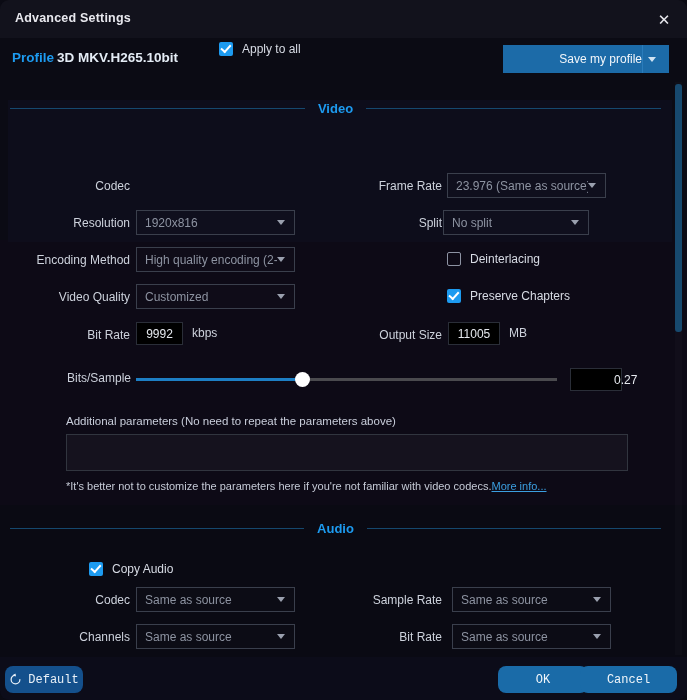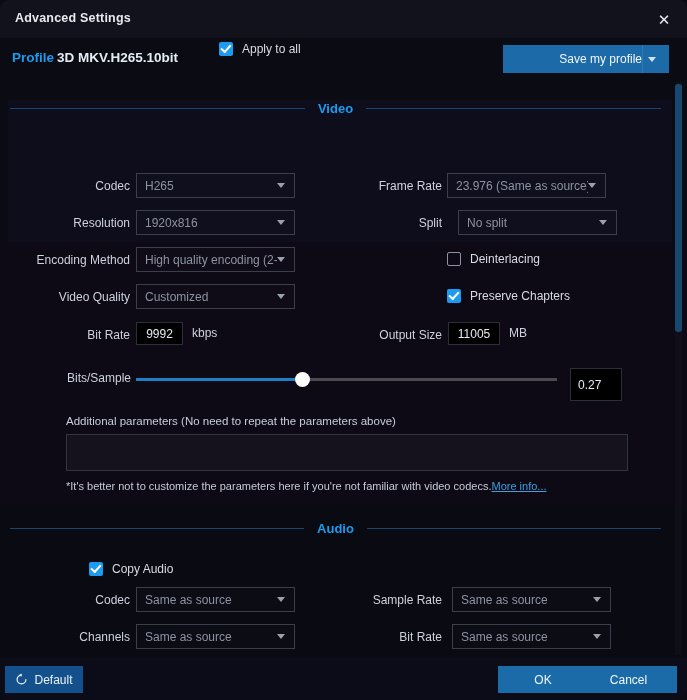--- a/index.html
+++ b/index.html
@@ -122,23 +122,23 @@
   
   .slider-label { position: absolute; left: 67px; top: 371px; font-size: 12px; color: #cdd2dc; }
   .track-bg { position: absolute; left: 136px; top: 378px; width: 421px; height: 3px; background: #4a4a4e; }
   .track-fill { position: absolute; left: 136px; top: 378px; width: 167px; height: 3px; background: #1d7fc4; }
   .knob {
     position: absolute; left: 295px; top: 372px;
     width: 15px; height: 15px; border-radius: 50%;
     background: #fff; cursor: pointer;
   }
   .bp-box {
-    position: absolute; left: 570px; top: 368px; width: 52px; height: 33px;
+    position: absolute; left: 570px; top: 368px; width: 52px; height: 23px;
     background: #000; border: 1px solid #2a2e38;
-    display: flex; align-items: center; cursor: text;
+    display: flex; align-items: center; cursor: text; padding-left: 36px;
   }
   .bp-box span { font-size: 12px; color: #e6e9ef; padding-left: 7px; }
 
   
   .ap-label { position: absolute; left: 66px; top: 415px; font-size: 11.5px; color: #c9cedb; }
   .ap-input {
     position: absolute; left: 66px; top: 434px; width: 562px; height: 37px;
     background: rgba(255,255,255,0.035); border: 1px solid #31353f; cursor: text;
   }
   .ap-note { position: absolute; left: 66px; top: 480px; font-size: 11px; color: #c5cad6; }
@@ -149,21 +149,21 @@
   .sb-thumb { position: absolute; right: 5px; top: 84px; width: 7px; height: 248px; background: #17496e; border-radius: 3px; cursor: pointer; }
 
   
   .actionbar {
     position: absolute; left: 0; bottom: 0; width: 687px; height: 43px;
     background: #0c0c19;
     border-bottom-left-radius: 9px; border-bottom-right-radius: 9px;
   }
   .btn {
     position: absolute; display: flex; align-items: center; justify-content: center;
-    font-size: 12px; cursor: pointer; border-radius: 0;
+    font-size: 12px; cursor: pointer; border-radius: 8px; font-family: Liberation Mono, monospace;
   }
   .btn-default {
     left: 5px; top: 9px; width: 78px; height: 27px;
     background: #14508c; color: #eaf1f8;
   }
   .btn-default .reset-ico { margin-right: 6px; display: flex; }
   .btn-ok { left: 482px; top: 9px; width: 90px; height: 27px; background: #1a6ba8; color: #f1f6fa; margin-left: 16px; }
   .btn-cancel { left: 580px; top: 9px; width: 97px; height: 27px; background: #1a6ba8; color: #f1f6fa; }
 </style>
 </head>
@@ -198,24 +198,20 @@
     </div>
   </div>
 
   <div class="section" style="top:100px;">
     <div class="sec-line"></div>
     <div class="sec-title">Video</div>
     <div class="sec-line"></div>
   </div>
 
   <div class="fld-label" style="left:10px; top:173px; width:120px;">Codec</div>
-  <div class="dd" style="left:136px; top:173px; width:159px;">
-    <div class="dd-val">H265</div>
-    <span class="caret"></span>
-  </div>
 
   <div class="fld-label" style="left:10px; top:210px; width:120px;">Resolution</div>
   <div class="dd" style="left:136px; top:210px; width:159px;">
     <div class="dd-val">1920x816</div>
     <span class="caret"></span>
   </div>
 
   <div class="fld-label" style="left:10px; top:247px; width:120px;">Encoding Method</div>
   <div class="dd" style="left:136px; top:247px; width:159px;">
     <div class="dd-val">High quality encoding (2-p</div>
@@ -234,21 +230,21 @@
   </div>
   <div class="unit" style="left:192px; top:322px;">kbps</div>
 
   <div class="fld-label" style="left:330px; top:173px; width:112px;">Frame Rate</div>
   <div class="dd" style="left:447px; top:173px; width:159px;">
     <div class="dd-val">23.976 (Same as source)</div>
     <span class="caret"></span>
   </div>
 
   <div class="fld-label" style="left:330px; top:210px; width:112px;">Split</div>
-  <div class="dd" style="left:458px; top:210px; width:159px;">
+  <div class="dd" style="left:443px; top:210px; width:146px;">
     <div class="dd-val">No split</div>
     <span class="caret"></span>
   </div>
 
   <div style="position:absolute; left:447px; top:252px; display:flex; align-items:center;">
     <div class="cbox off"></div>
     <div class="cbox-label">Deinterlacing</div>
   </div>
 
   <div style="position:absolute; left:447px; top:289px; display:flex; align-items:center;">

